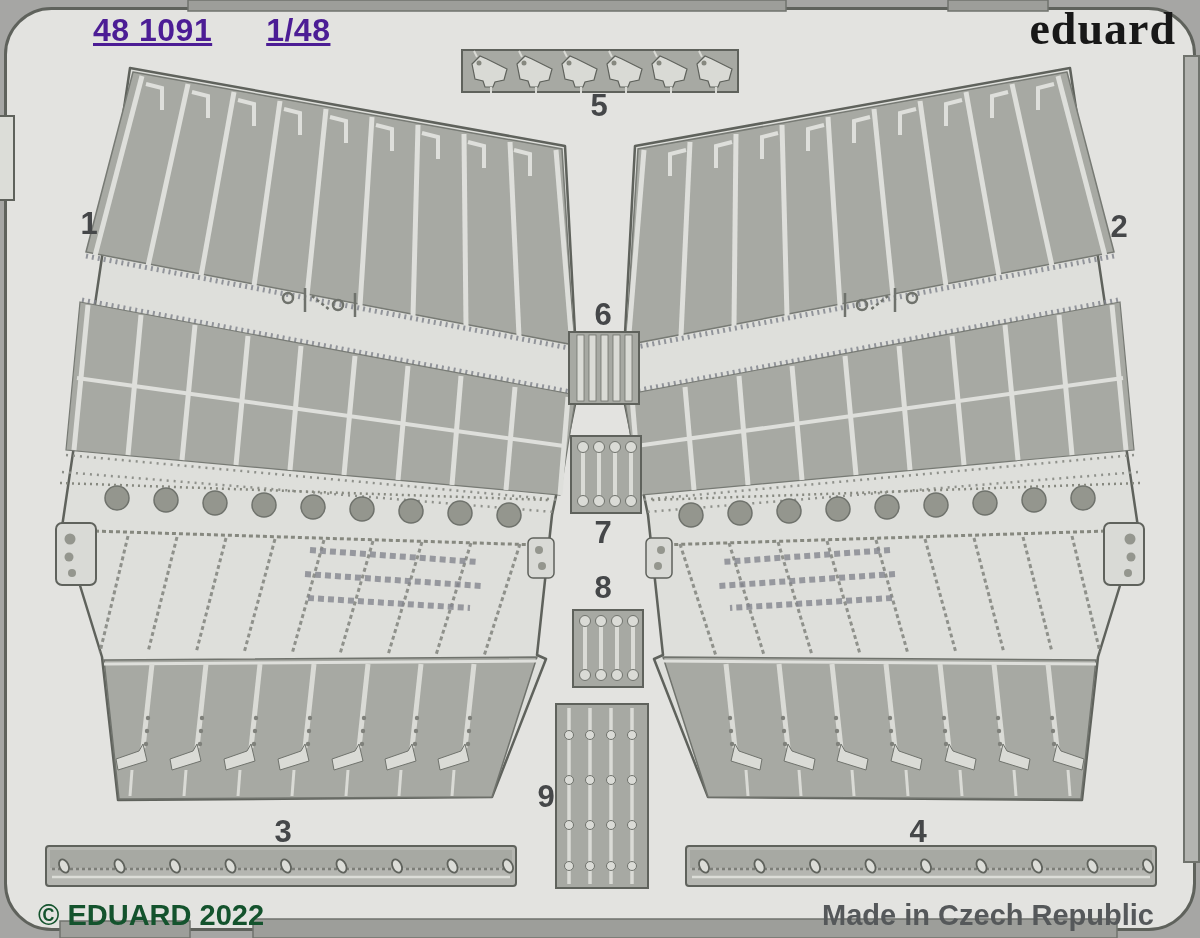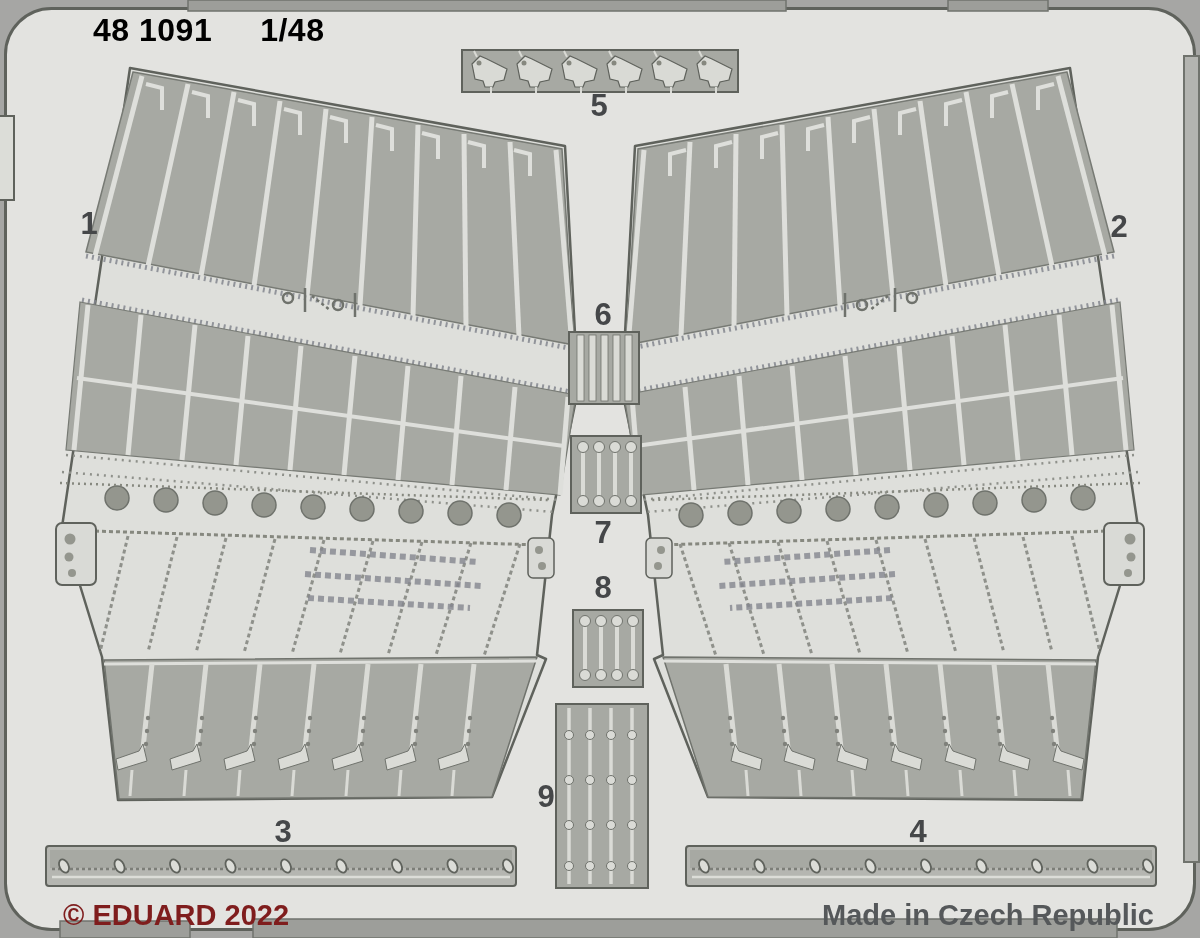--- a/index.html
+++ b/index.html
@@ -1,25 +1,25 @@
 <!DOCTYPE html>
 <html><head>
 <meta charset="utf-8">
 <style>
   html,body{margin:0;padding:0;background:#888;}
   .stage{position:relative;width:1200px;height:938px;background:#a6a6a4;overflow:hidden;
          font-family:"Liberation Sans",sans-serif;}
   .stage svg{position:absolute;left:0;top:0;z-index:1;}
   .txt{position:absolute;z-index:3;white-space:nowrap;}
-  .hdr{left:93px;top:12px;display:flex;gap:24px;font-size:32px;font-weight:bold;
-       color:#000000;letter-spacing:.5px;}
-  .hdr .scale{margin-left:24px;}
+  .hdr{left:93px;top:12px;display:flex;gap:44px;font-size:32px;font-weight:bold;
+       color:#4c1d95;letter-spacing:.5px;text-decoration:underline;}
+  .hdr .scale{margin-left:10px;}
   .brand{right:24px;top:2px;font-family:"Liberation Serif",serif;font-weight:bold;
          font-size:46px;color:#181818;letter-spacing:1px;}
-  .foot-left{left:38px;bottom:6px;font-size:29px;font-weight:bold;color:#7f1d1d;margin-left:25px;}
+  .foot-left{left:38px;bottom:6px;font-size:29px;font-weight:bold;color:#14532d;}
   .foot-right{right:46px;bottom:6px;font-size:29px;font-weight:bold;color:#55585a;text-align:center;}
   .plabel{font-family:"Liberation Sans",sans-serif;font-weight:bold;font-size:31px;fill:#454749;}
 </style>
 </head>
 <body>
 
 <div class="stage">
 
 <svg width="1200" height="938" viewBox="0 0 1200 938">
   <defs>
@@ -314,16 +314,17 @@
     <text class="plabel" x="603" y="543" text-anchor="middle">7</text>
     <text class="plabel" x="603" y="598" text-anchor="middle">8</text>
     <text class="plabel" x="546" y="807" text-anchor="middle">9</text>
   </g>
 </svg>
 
   <div class="txt hdr">
     <span>48 1091</span>
     <span class="scale">1/48</span>
   </div>
+  <div class="txt brand">eduard</div>
   <div class="txt foot-left">© EDUARD 2022</div>
   <div class="txt foot-right">Made in Czech Republic</div>
 
 </div>
 
 </body></html>

